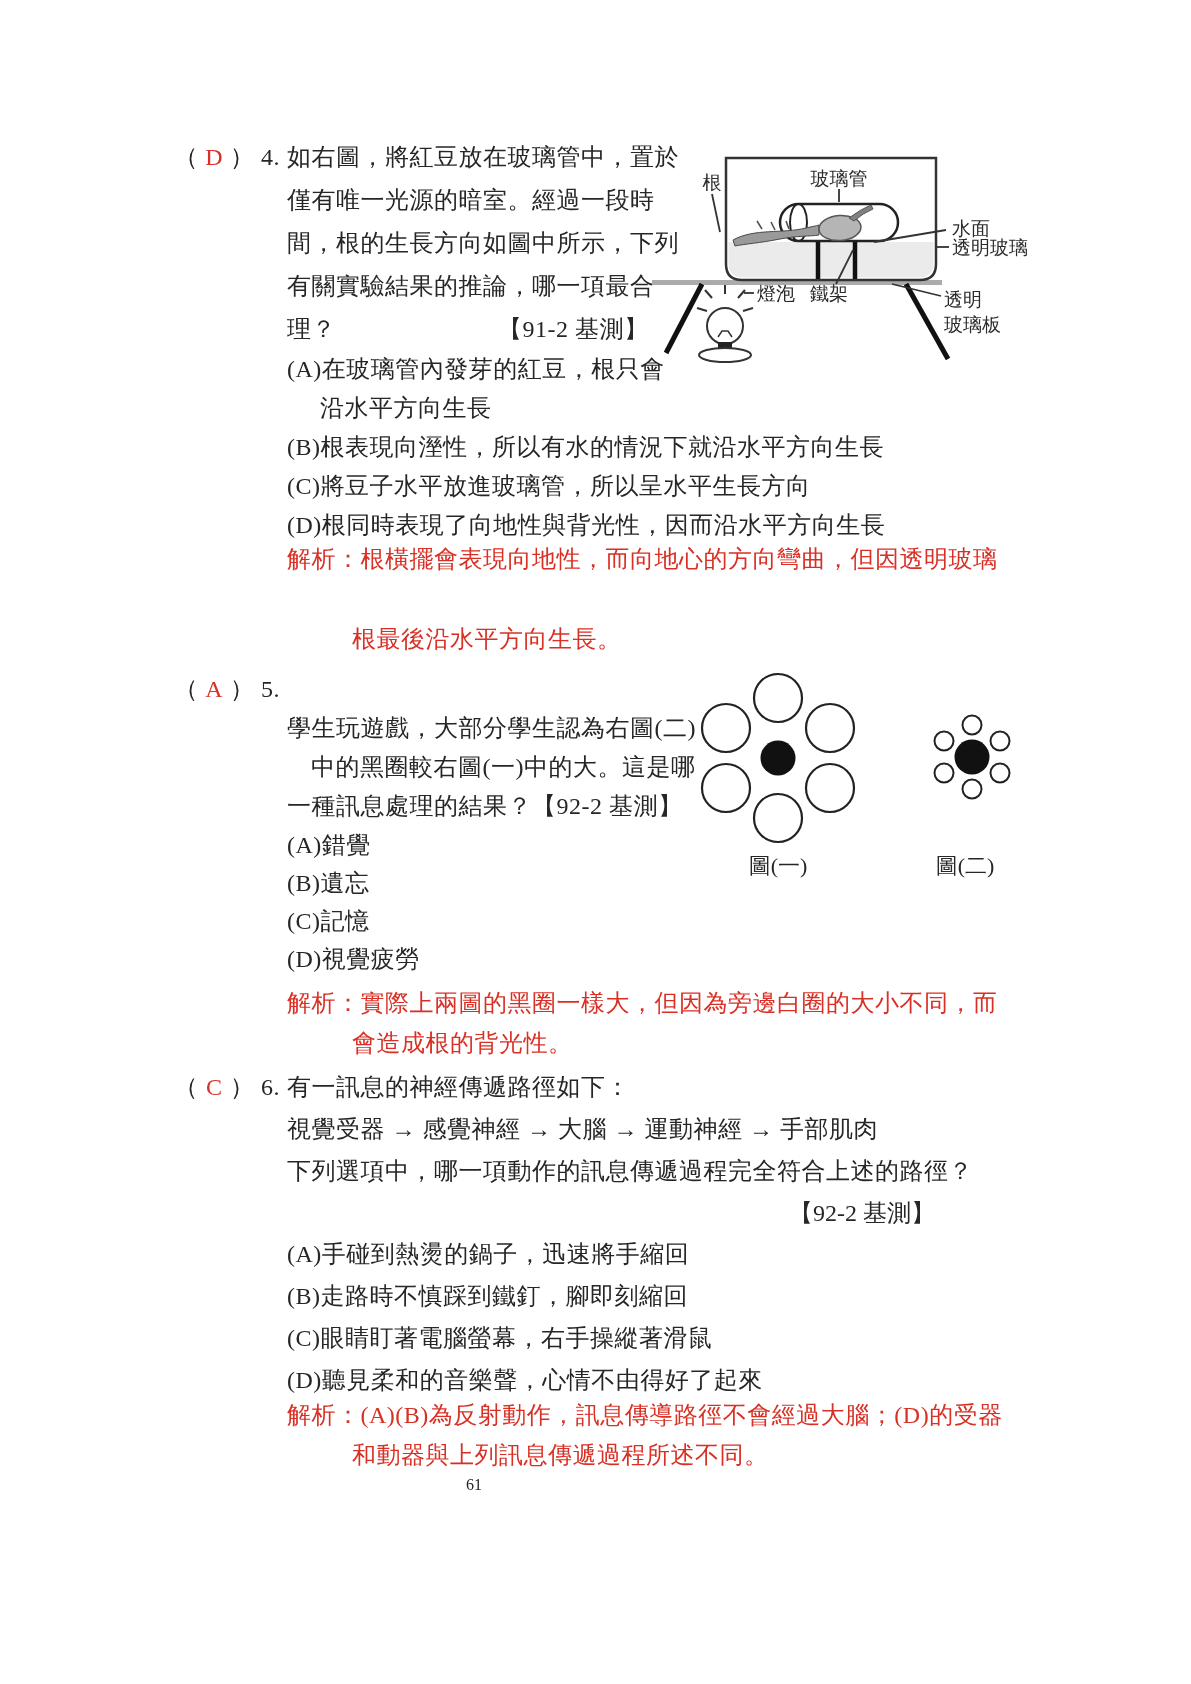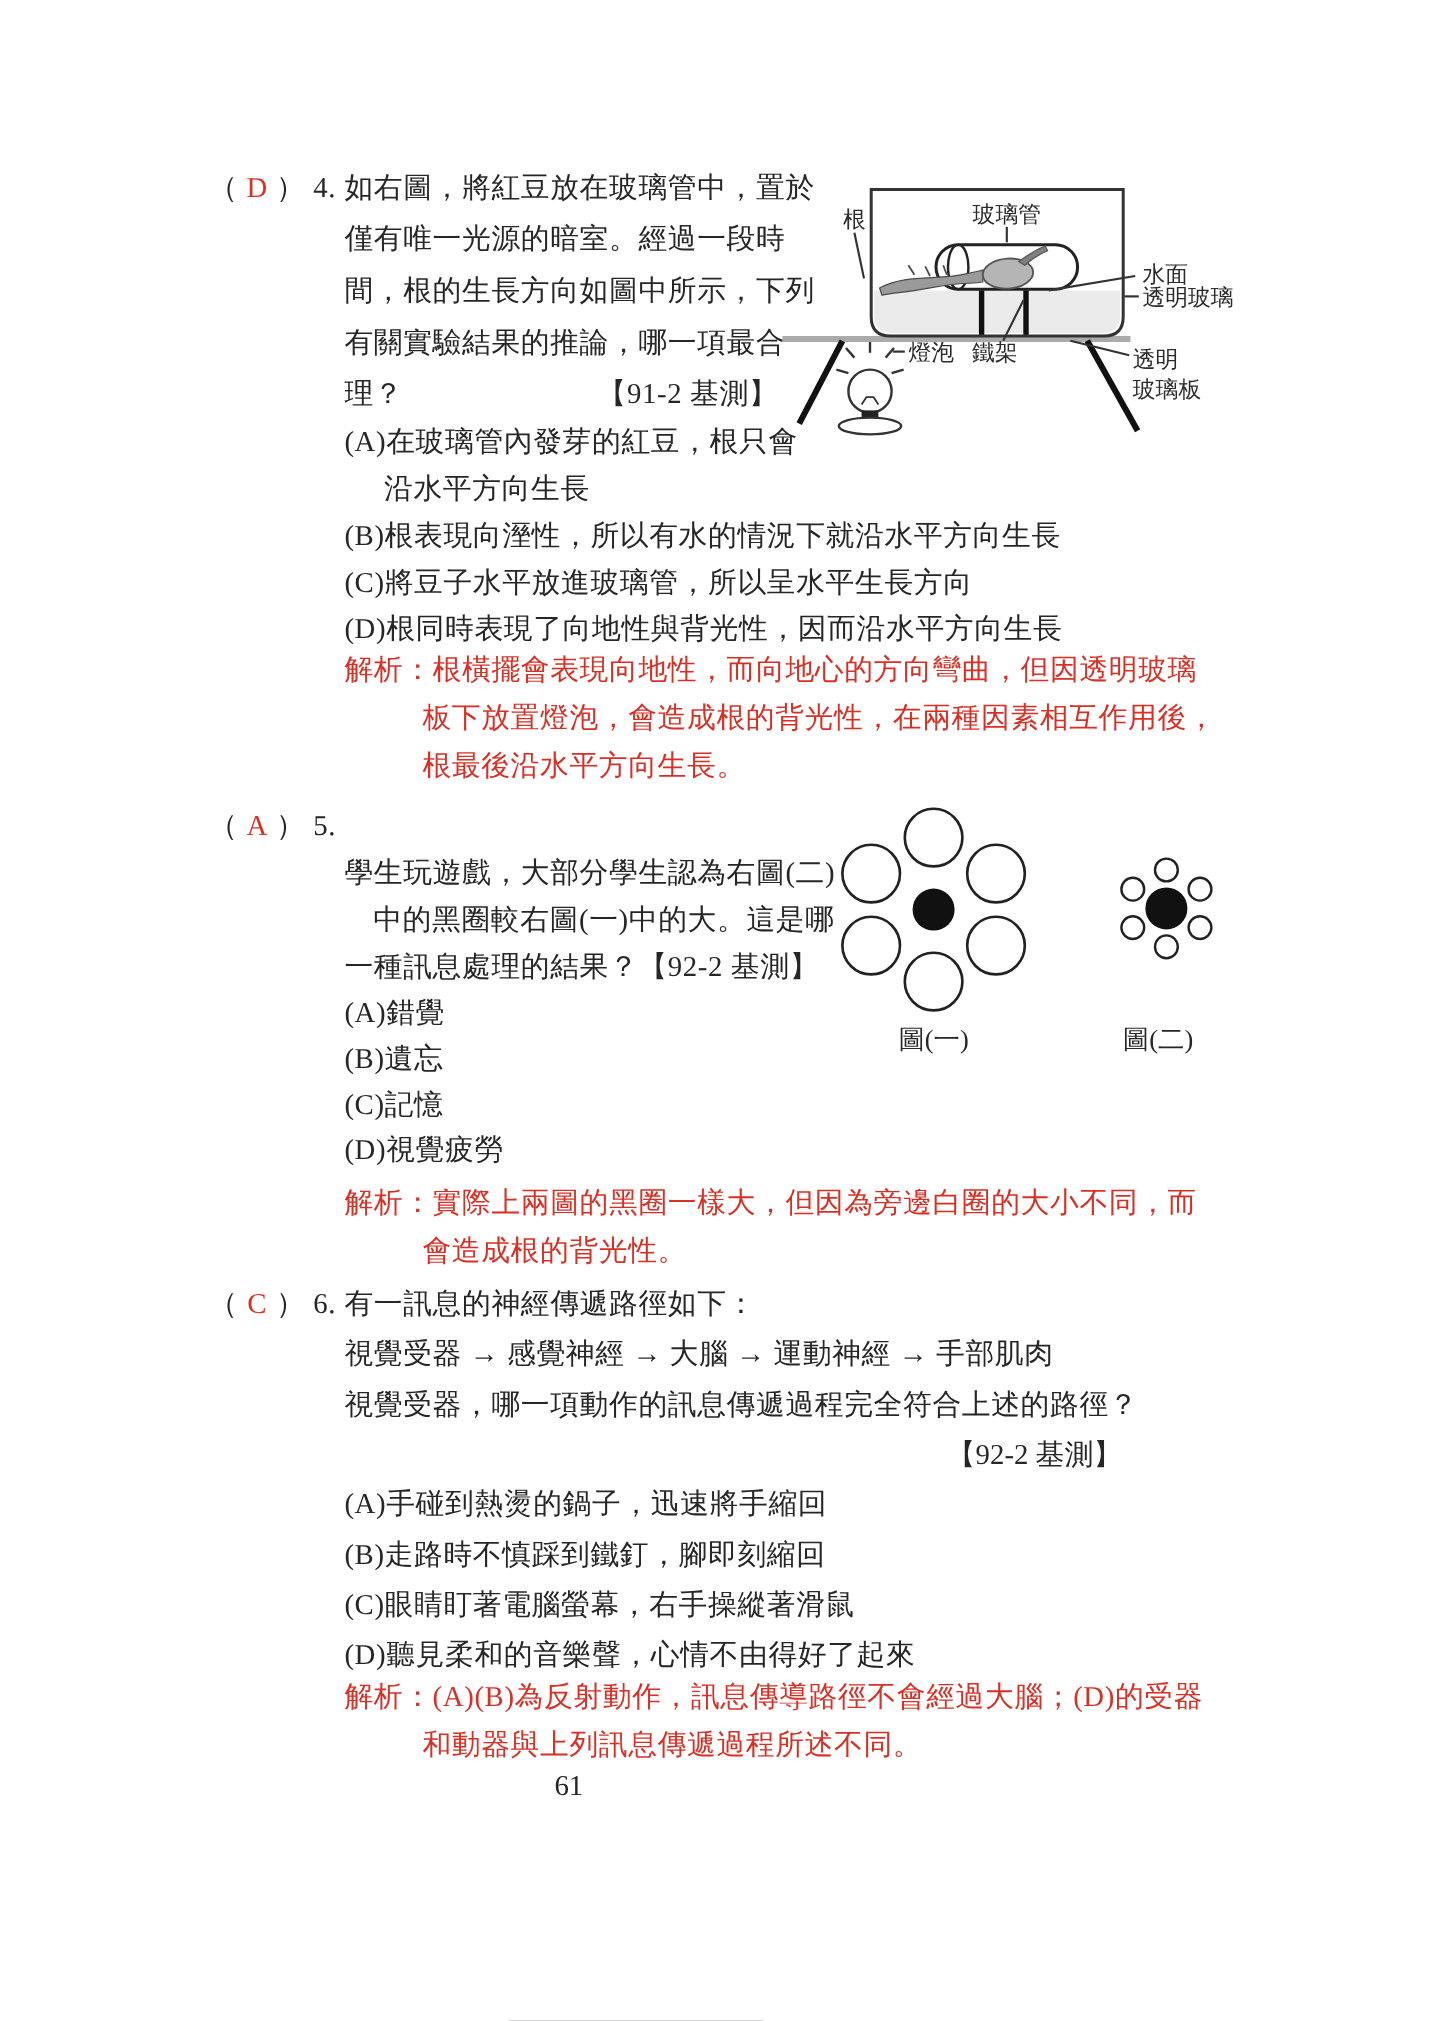--- a/index.html
+++ b/index.html
@@ -39,21 +39,21 @@
     font-size:24px;line-height:34px;white-space:nowrap;
   }
   svg{position:absolute;}
   svg text{
     font-family:"Liberation Sans","DejaVu Sans",sans-serif;
     font-size:19px;
     fill:#2b2b2b;
   }
   .pageno{
     position:absolute;left:0;width:948px;
-    text-align:center;font-size:24px;
+    text-align:center;font-size:16px;
   }
 </style>
 </head>
 <body>
 
 <div class="page">
 
   <div class="ansmark" style="left:174px;top:140px;">
     <span>（</span>
     <span class="ltr">D</span>
@@ -67,21 +67,20 @@
   <div class="line" style="left:287px;top:312px;">理？</div>
   <div class="line" style="left:498px;top:312px;">【91-2 基測】</div>
   <div class="line" style="left:287px;top:352px;">(A)在玻璃管內發芽的紅豆，根只會</div>
   <div class="line" style="left:320px;top:391px;">沿水平方向生長</div>
   <div class="line" style="left:287px;top:430px;">(B)根表現向溼性，所以有水的情況下就沿水平方向生長</div>
   <div class="line" style="left:287px;top:469px;">(C)將豆子水平放進玻璃管，所以呈水平生長方向</div>
   <div class="line" style="left:287px;top:508px;">(D)根同時表現了向地性與背光性，因而沿水平方向生長</div>
   <div class="line red" style="left:287px;top:542px;">
     <span>解析：</span><span>根橫擺會表現向地性，而向地心的方向彎曲，但因透明玻璃</span>
   </div>
-  <div class="line red" style="left:352px;top:582px;">板下放置燈泡，會造成根的背光性，在兩種因素相互作用後，</div>
   <div class="line red" style="left:352px;top:622px;">根最後沿水平方向生長。</div>
 
   <svg style="left:640px;top:140px;" width="420" height="230" viewBox="0 0 420 230">
 
     <g>
       <line x1="12" y1="142.5" x2="302" y2="142.5" stroke="#ababab" stroke-width="5"></line>
     </g>
 
     <g>
       <path d="M86,18 L296,18 L296,124 Q296,140 280,140 L102,140 Q86,140 86,124 Z" fill="#ffffff" stroke="#333" stroke-width="2.5"></path>
@@ -189,21 +188,21 @@
   <div class="caption" style="left:917px;top:851px;width:96px;">圖(二)</div>
 
   <div class="ansmark" style="left:174px;top:1070px;">
     <span>（</span>
     <span class="ltr">C</span>
     <span>）</span>
   </div>
   <div class="line" style="left:261px;top:1070px;">6.</div>
   <div class="line" style="left:287px;top:1070px;">有一訊息的神經傳遞路徑如下：</div>
   <div class="line" style="left:287px;top:1112px;">視覺受器 → 感覺神經 → 大腦 → 運動神經 → 手部肌肉</div>
-  <div class="line" style="left:287px;top:1154px;">視覺受器，哪一項動作的訊息傳遞過程完全符合上述的路徑？</div>
+  <div class="line" style="left:287px;top:1154px;">下列選項中，哪一項動作的訊息傳遞過程完全符合上述的路徑？</div>
   <div class="src-right" style="left:287px;top:1196px;width:648px;">【92-2 基測】</div>
   <div class="line" style="left:287px;top:1237px;">(A)手碰到熱燙的鍋子，迅速將手縮回</div>
   <div class="line" style="left:287px;top:1279px;">(B)走路時不慎踩到鐵釘，腳即刻縮回</div>
   <div class="line" style="left:287px;top:1321px;">(C)眼睛盯著電腦螢幕，右手操縱著滑鼠</div>
   <div class="line" style="left:287px;top:1363px;">(D)聽見柔和的音樂聲，心情不由得好了起來</div>
   <div class="line red" style="left:287px;top:1398px;">
     <span>解析：</span><span>(A)(B)為反射動作，訊息傳導路徑不會經過大腦；(D)的受器</span>
   </div>
   <div class="line red" style="left:352px;top:1438px;">和動器與上列訊息傳遞過程所述不同。</div>
 

